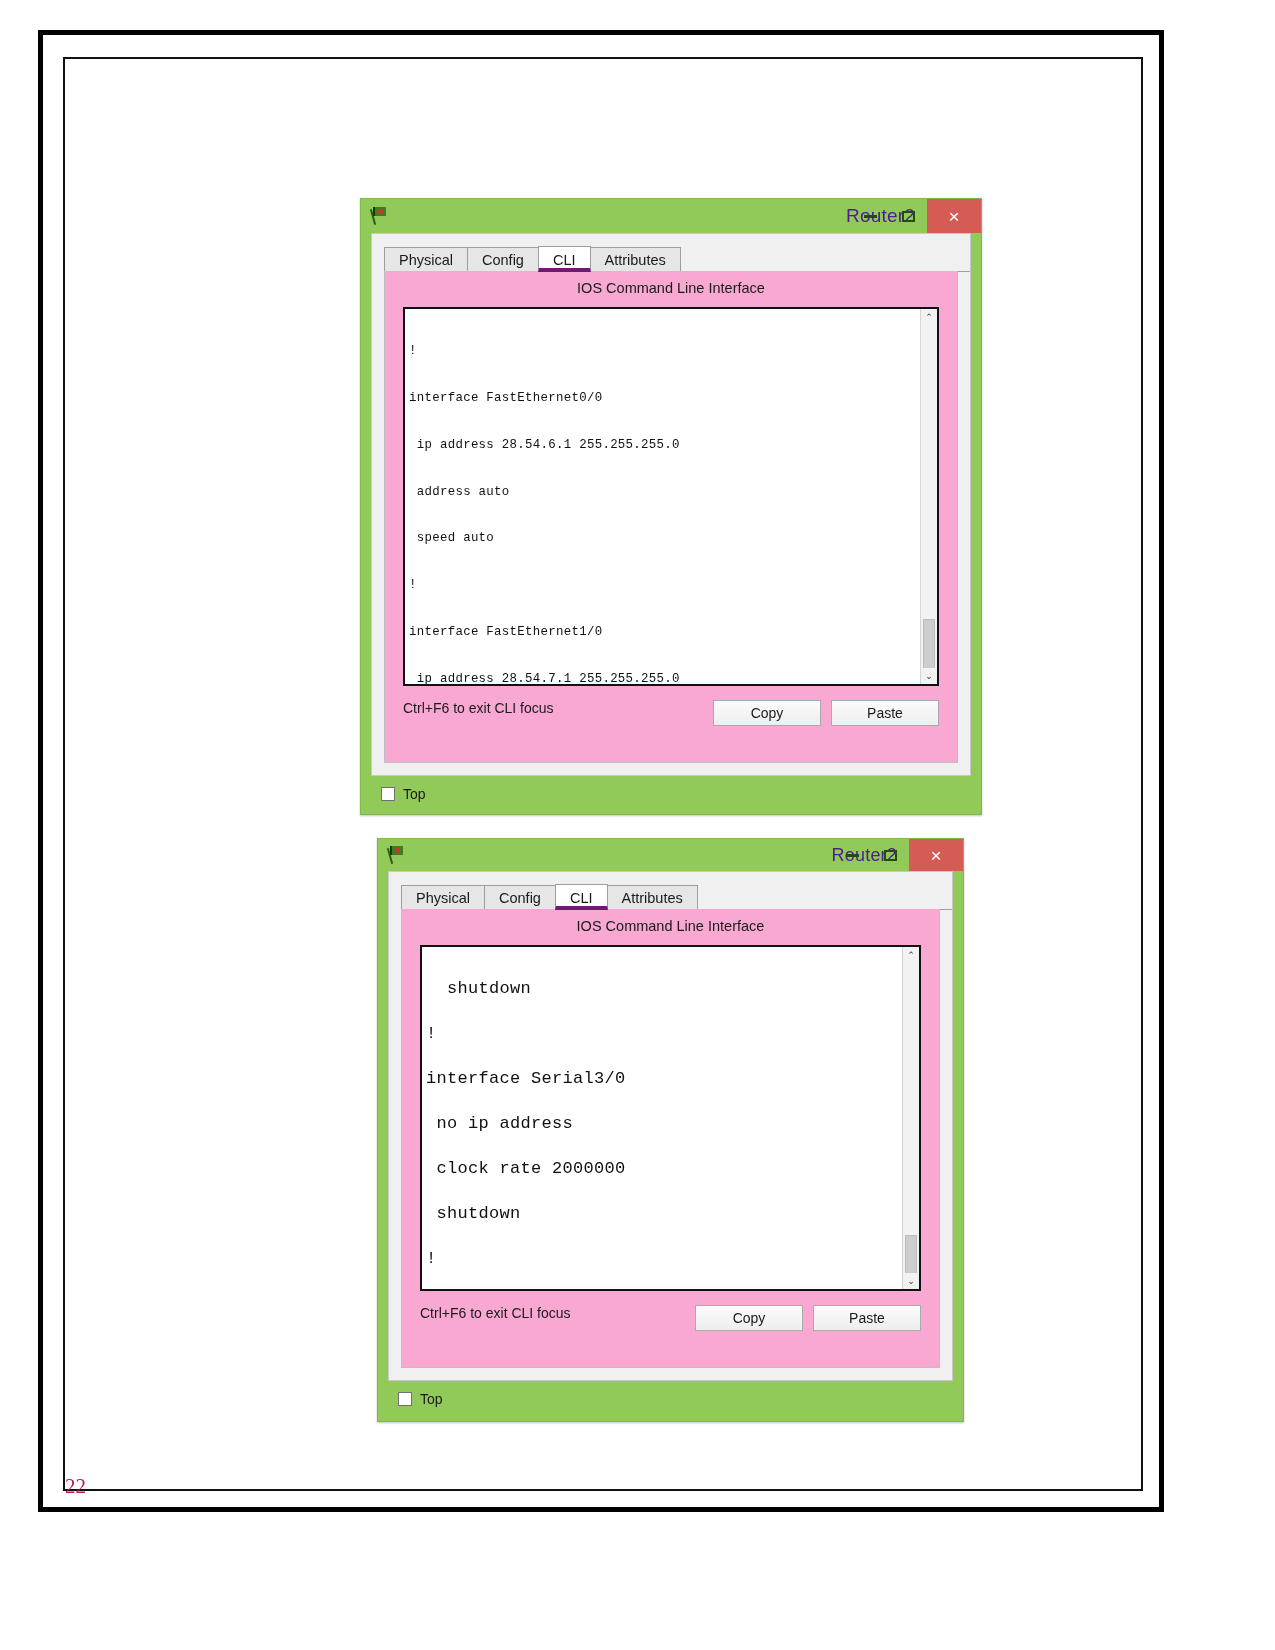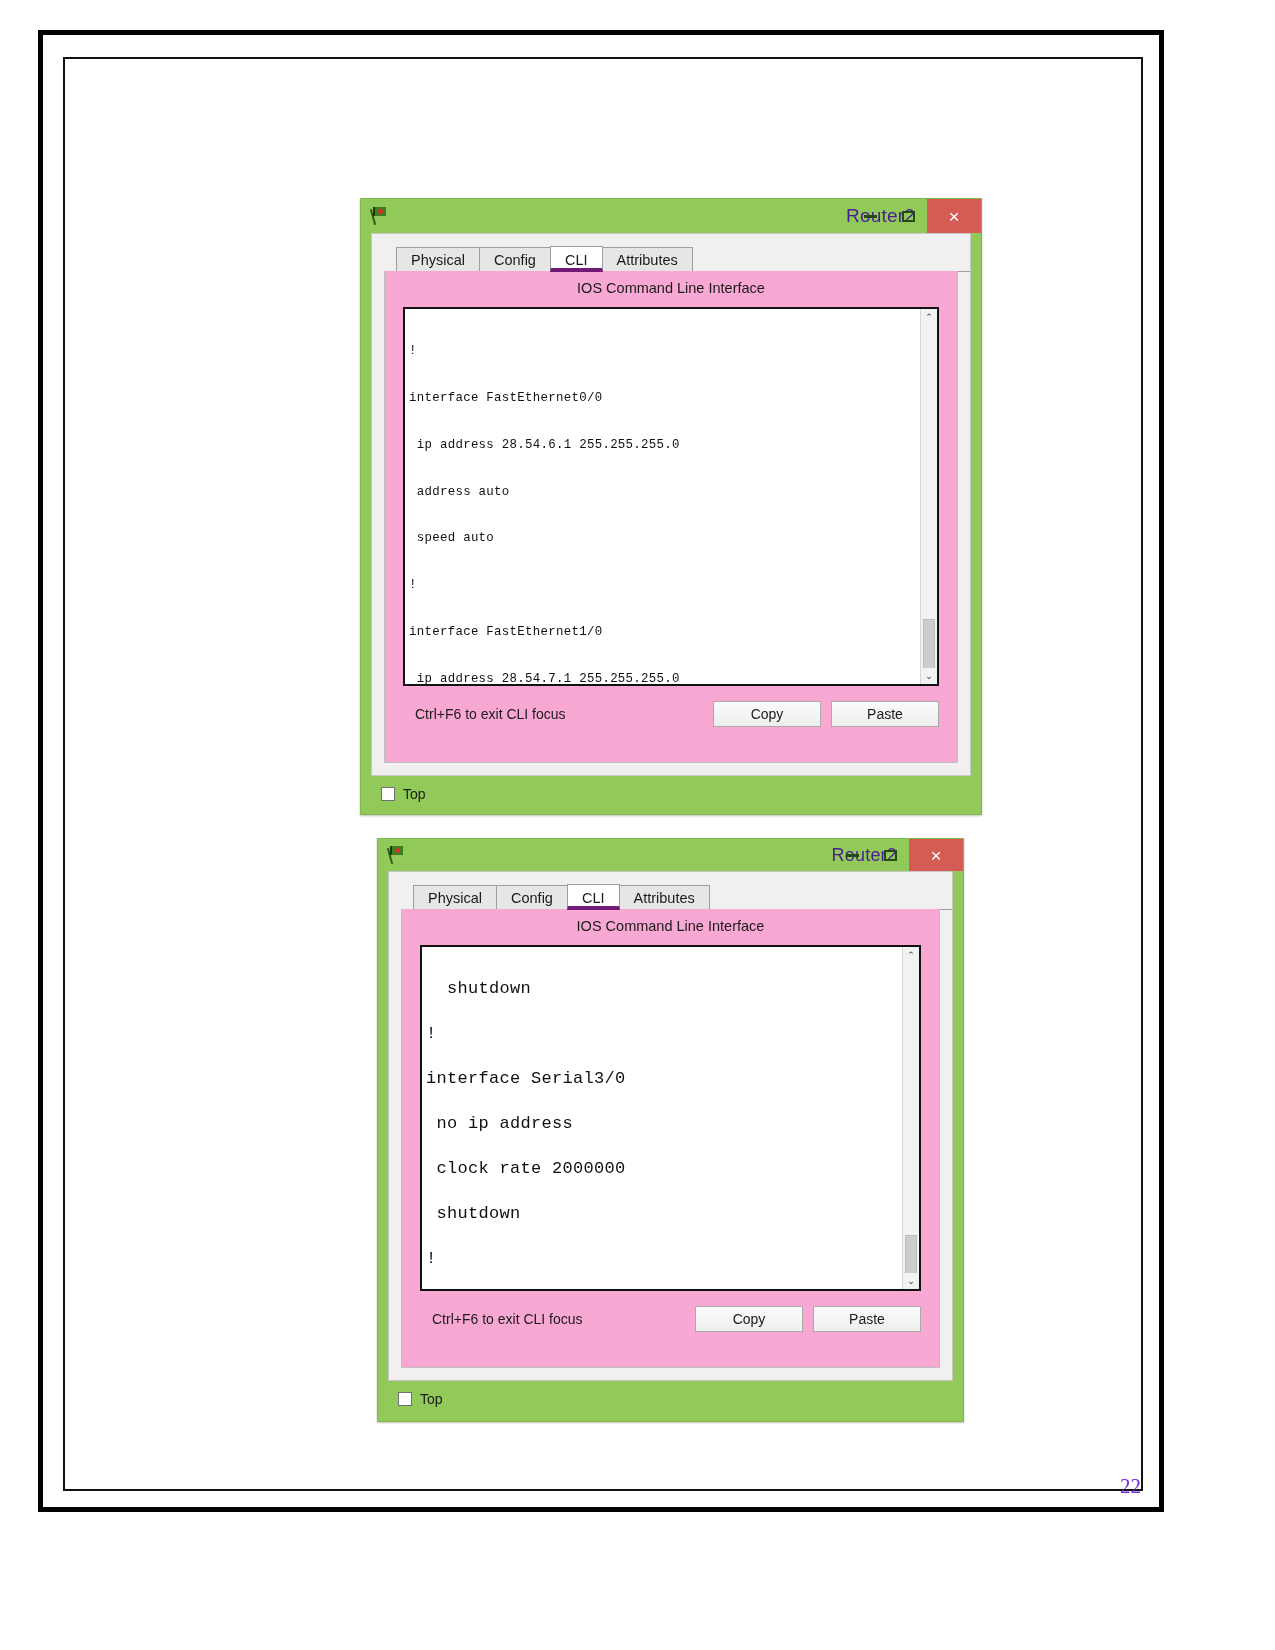--- a/index.html
+++ b/index.html
@@ -34,23 +34,23 @@
     bottom: 16px;
     border: 2px solid #111111;
     background: #ffffff;
     box-sizing: border-box;
   }
   .page-number {
     position: absolute;
     left: 0;
     right: 0;
     top: 1415px;
-    text-align: right;
+    text-align: left;
     font-size: 21px;
-    color: #6d28d9;
+    color: #be185d;
     font-family: "Liberation Serif", serif;
   }
 
   
   .pt-window {
     position: absolute;
     background: #92ca5a;
     border: 1px solid #7fb94b;
     box-sizing: border-box;
     box-shadow: 0 1px 2px rgba(0,0,0,0.25);
@@ -153,21 +153,21 @@
     background: #f0f0f0;
     border: 1px solid #c8c8c8;
     box-sizing: border-box;
   }
   .win2 .win-body { top: 32px; bottom: 40px; left: 10px; right: 10px; }
 
   
   .tabstrip {
     position: relative;
     height: 25px;
-    margin: 12px 0 0 24px;
+    margin: 12px 0 0 12px;
     border-bottom: 1px solid #9e9e9e;
     display: flex;
     align-items: flex-end;
   }
   .tab {
     height: 24px;
     line-height: 24px;
     padding: 0 14px;
     font-size: 14.5px;
     color: #1a1a1a;
@@ -262,26 +262,25 @@
     background: #cdcdcd;
     border: 1px solid #bdbdbd;
     box-sizing: border-box;
   }
   .win1 .sb-thumb { top: 310px; height: 60px; }
   .win2 .sb-thumb { top: 288px; height: 48px; }
 
   
   .panel-footer {
     position: absolute;
-    left: 30px;
+    left: 18px;
     right: 18px;
     bottom: 34px;
     height: 28px;
     display: flex;
-    align-items: center;
   }
   .focus-hint {
     font-size: 14px;
     color: #1a1a1a;
     flex: 1 1 auto;
   }
   .btn {
     width: 108px;
     height: 26px;
     line-height: 24px;

